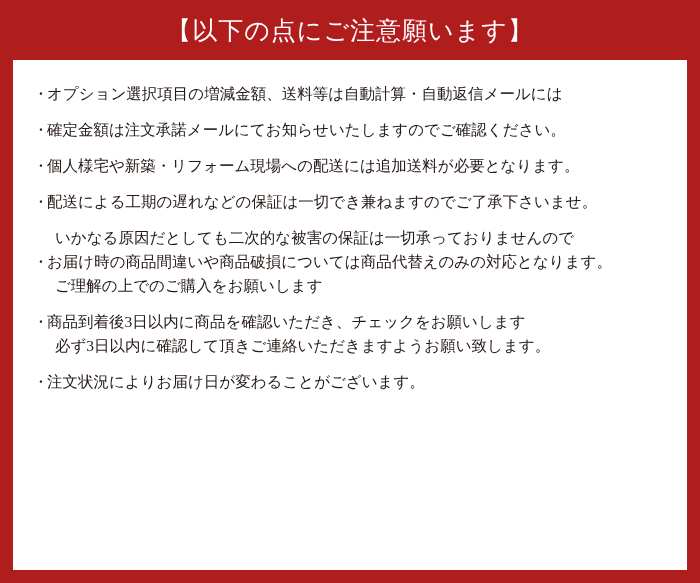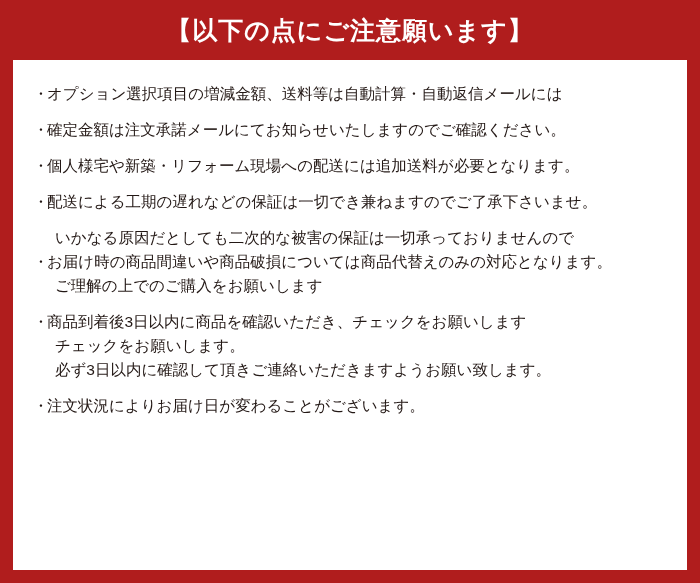--- a/index.html
+++ b/index.html
@@ -22,39 +22,40 @@
     display: flex;
     flex-direction: column;
   }
   .notice-header {
     height: 60px;
     display: flex;
     align-items: center;
     justify-content: center;
     color: #ffffff;
     font-size: 25px;
-    font-weight: bold;
+    font-weight: normal;
     letter-spacing: 1px;
     flex: 0 0 auto;
   }
   .notice-body {
     flex: 1 1 auto;
     margin: 0 13px 13px 13px;
     background: #ffffff;
     box-sizing: border-box;
     padding: 22px 20px 14px 20px;
     overflow: hidden;
   }
   .notice-list {
     list-style: none;
     margin: 0;
     padding: 0;
   }
   .notice-item {
     margin-bottom: 12px;
+    font-family: Liberation Serif, serif;
   }
   .notice-item:last-child {
     margin-bottom: 4px;
   }
   .line {
     color: #231815;
     font-size: 15.5px;
     line-height: 1.55;
     white-space: nowrap;
   }
@@ -114,23 +115,20 @@
         <div class="line cont">
           <span>ご理解の上でのご購入をお願いします</span>
         </div>
       </li>
 
       <li class="notice-item">
         <div class="line primary">
           <span class="bullet">・</span><span>商品到着後3日以内に商品を確認いただき、チェックをお願いします</span>
         </div>
         <div class="line cont">
-          <span>チェックをお願いします。</span>
-        </div>
-        <div class="line cont">
           <span>必ず3日以内に確認して頂きご連絡いただきますようお願い致します。</span>
         </div>
       </li>
 
       <li class="notice-item">
         <div class="line primary">
           <span class="bullet">・</span><span>注文状況によりお届け日が変わることがございます。</span>
         </div>
       </li>
 

